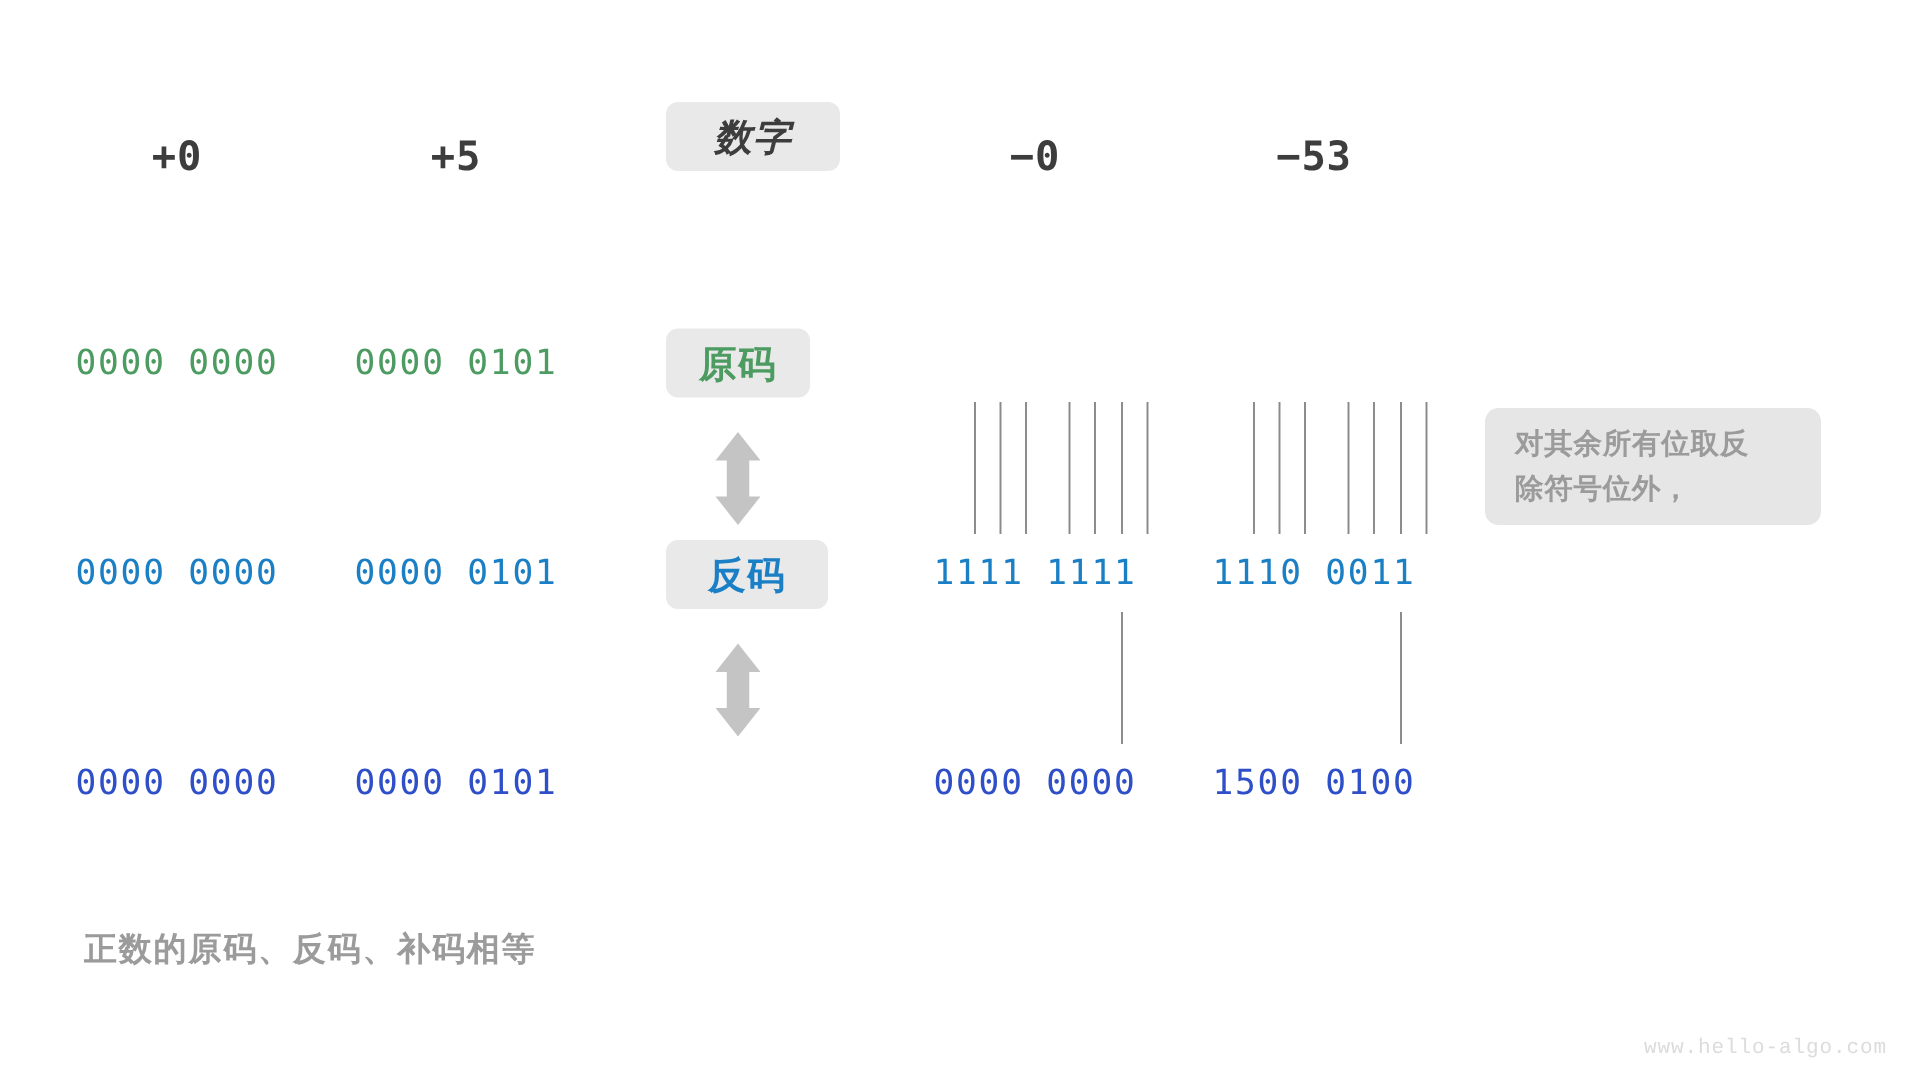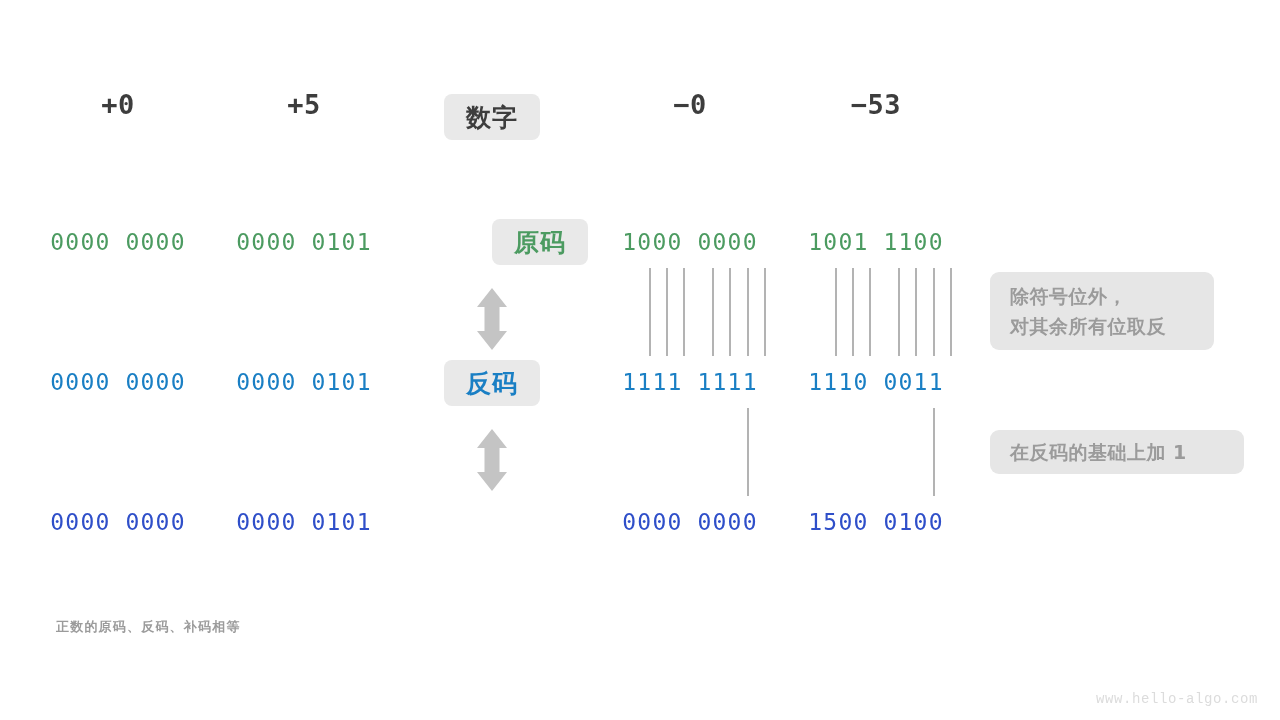--- a/index.html
+++ b/index.html
@@ -79,21 +79,21 @@
     justify-content: center;
     padding: 0 20px;
     box-sizing: border-box;
     letter-spacing: 0.5px;
   }
 
   
   .caption {
     position: absolute;
     color: #9b9b9b;
-    font-size: 13px;
+    font-size: 22px;
     font-weight: bold;
     letter-spacing: 1.2px;
     white-space: nowrap;
   }
 
   
   .watermark {
     position: absolute;
     right: 22px;
     bottom: 13px;
@@ -114,63 +114,58 @@
 </style>
 </head>
 <body>
 
 <div class="stage">
 
   <div class="cell num-head" style="left:38px; top:84px; width:160px; height:40px;">+0</div>
 
   <div class="cell num-head" style="left:224px; top:84px; width:160px; height:40px;">+5</div>
 
-  <div class="pill pill-dark" style="left:444px; top:94px; width:96px; height:46px;">数字</div>
+  <div class="pill pill-dark" style="left:444px; top:68px; width:116px; height:46px;font-style:italic;">数字</div>
 
   <div class="cell num-head" style="left:610px; top:84px; width:160px; height:40px;">−0</div>
 
   <div class="cell num-head" style="left:796px; top:84px; width:160px; height:40px;">−53</div>
 
   <div class="cell bincode c-green" style="left:38px; top:222px; width:160px; height:40px;">0000 0000</div>
 
   <div class="cell bincode c-green" style="left:224px; top:222px; width:160px; height:40px;">0000 0101</div>
 
-  <div class="pill" style="left:444px; top:219px; width:96px; height:46px; color:#4c9b61;margin-left:48px;">原码</div>
-
-  <div class="cell bincode c-green" style="left:610px; top:222px; width:160px; height:40px;">1000 0000</div>
-
-  <div class="cell bincode c-green" style="left:796px; top:222px; width:160px; height:40px;">1001 1100</div>
+  <div class="pill" style="left:444px; top:219px; width:96px; height:46px; color:#4c9b61;">原码</div>
+
+
 
   <div class="cell bincode c-blue" style="left:38px; top:362px; width:160px; height:40px;">0000 0000</div>
 
   <div class="cell bincode c-blue" style="left:224px; top:362px; width:160px; height:40px;">0000 0101</div>
 
-  <div class="pill" style="left:444px; top:360px; width:96px; height:46px; color:#1a7fc4;">反码</div>
+  <div class="pill" style="left:444px; top:360px; width:108px; height:46px; color:#1a7fc4;">反码</div>
 
   <div class="cell bincode c-blue" style="left:610px; top:362px; width:160px; height:40px;">1111 1111</div>
 
   <div class="cell bincode c-blue" style="left:796px; top:362px; width:160px; height:40px;">1110 0011</div>
 
   <div class="cell bincode c-indigo" style="left:38px; top:502px; width:160px; height:40px;">0000 0000</div>
 
   <div class="cell bincode c-indigo" style="left:224px; top:502px; width:160px; height:40px;">0000 0101</div>
 
 
   <div class="cell bincode c-indigo" style="left:610px; top:502px; width:160px; height:40px;">0000 0000</div>
 
   <div class="cell bincode c-indigo" style="left:796px; top:502px; width:160px; height:40px;">1500 0100</div>
 
   <div class="note" style="left:990px; top:272px; width:224px; height:78px;">
+    <span>对其余所有位取反</span>
     <span>除符号位外，</span>
-    <span>对其余所有位取反</span>
   </div>
 
-  <div class="note" style="left:990px; top:430px; width:254px; height:44px;">
-    <span>在反码的基础上加  1</span>
-  </div>
 
   <div class="caption" style="left:56px; top:618px;">正数的原码、反码、补码相等</div>
 
 
   <div class="watermark">www.hello-algo.com</div>
 
   <svg class="overlay" viewBox="0 0 1280 720" xmlns="http://www.w3.org/2000/svg">
 
     <g stroke="#8a8a8a" stroke-width="1.3">
 

